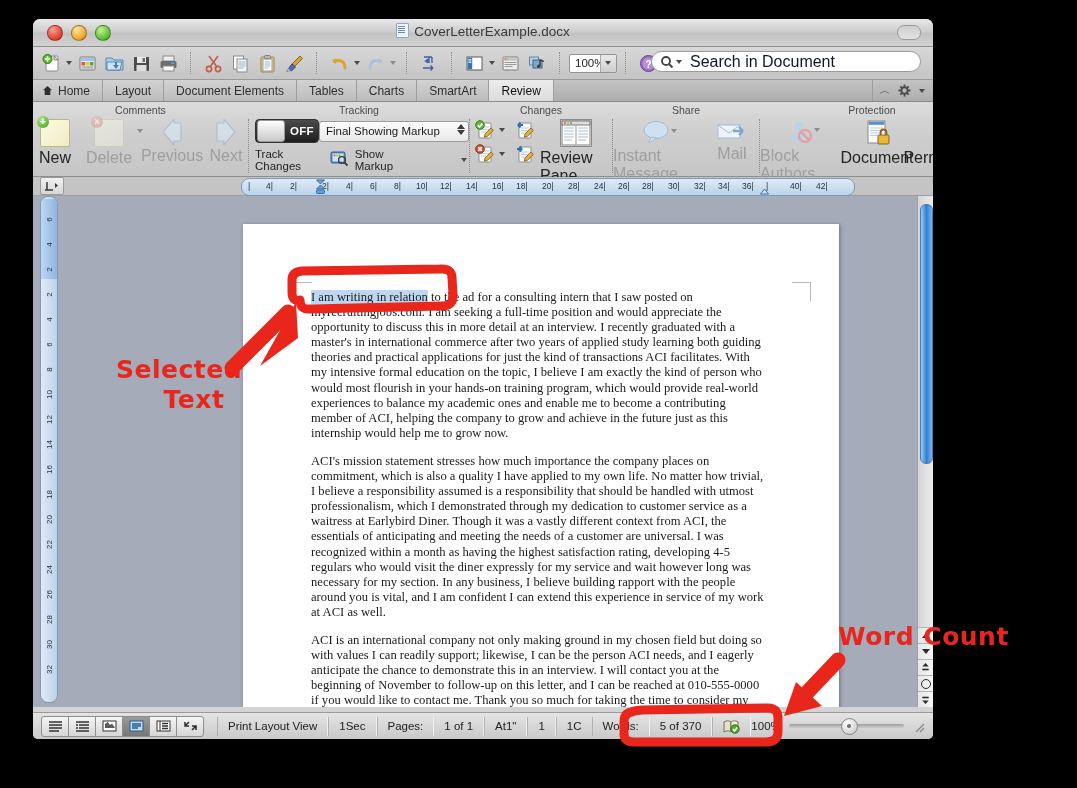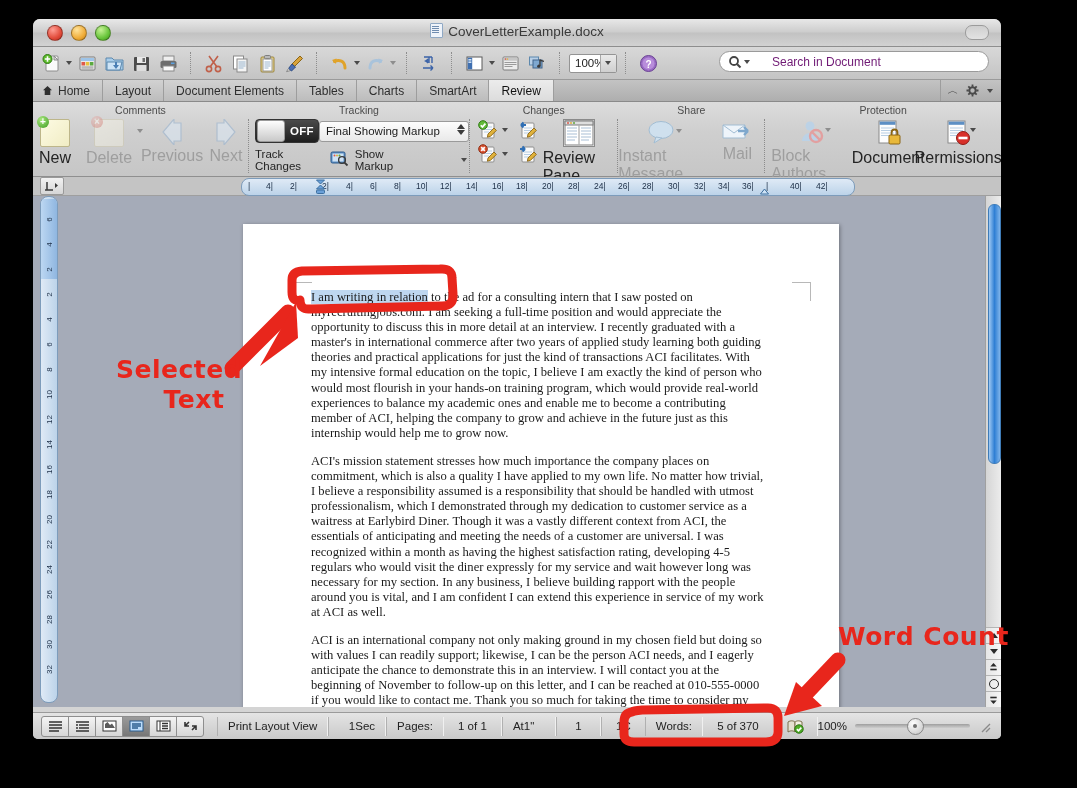--- a/index.html
+++ b/index.html
@@ -2,21 +2,21 @@
 <html><head>
 <meta charset="utf-8">
 <style>
   html,body{margin:0;padding:0;background:#000;}
   body{width:1077px;height:788px;overflow:hidden;font-family:"Liberation Sans",sans-serif;}
 
   #frame{position:relative;width:1077px;height:788px;background:#000;}
 
   
   #window{
-    position:absolute;left:33px;top:19px;width:968px;height:720px;
+    position:absolute;left:33px;top:19px;width:900px;height:720px;
     background:#d4d4d4;border-radius:7px 7px 5px 5px;
     box-shadow:0 0 3px rgba(0,0,0,.6);
     overflow:hidden;
   }
 
   
   .titlebar{
     height:27px;width:100%;
     background:linear-gradient(to bottom,#e8e8e8 0%,#cdcdcd 48%,#c2c2c2 52%,#d2d2d2 100%);
     border-bottom:1px solid #8e8e8e;
@@ -60,21 +60,21 @@
     display:flex;align-items:center;font-size:11.5px;color:#222;padding-left:5px;
     position:relative;box-sizing:border-box;
   }
   .zoomstep{position:absolute;right:0;top:0;width:15px;height:100%;
     background:linear-gradient(to bottom,#eaeaea,#cfcfcf);border-left:1px solid #a8a8a8;
     display:flex;align-items:center;justify-content:center;}
   .search-wrap{position:absolute;right:12px;top:4px;width:270px;height:21px;
     background:#fff;border:1px solid #9a9a9a;border-radius:11px;display:flex;align-items:center;
     box-sizing:border-box;}
   .search-q{display:flex;align-items:center;padding-left:8px;color:#555;font-size:12px;}
-  .search-ph{font-size:12px;color:#701a75;margin-left:20px;}
+  .search-ph{font-size:16px;color:#0f172a;margin-left:6px;}
 
   
   .tabs{
     height:21px;width:100%;
     background:linear-gradient(to bottom,#c9c9c9,#b5b5b5);
     border-bottom:1px solid #8a8a8a;display:flex;align-items:stretch;position:relative;
   }
   .tab{
     padding:0 12px;display:flex;align-items:center;font-size:12px;color:#2e2e2e;
     border-right:1px solid #9d9d9d;background:linear-gradient(to bottom,#d2d2d2,#bcbcbc);

